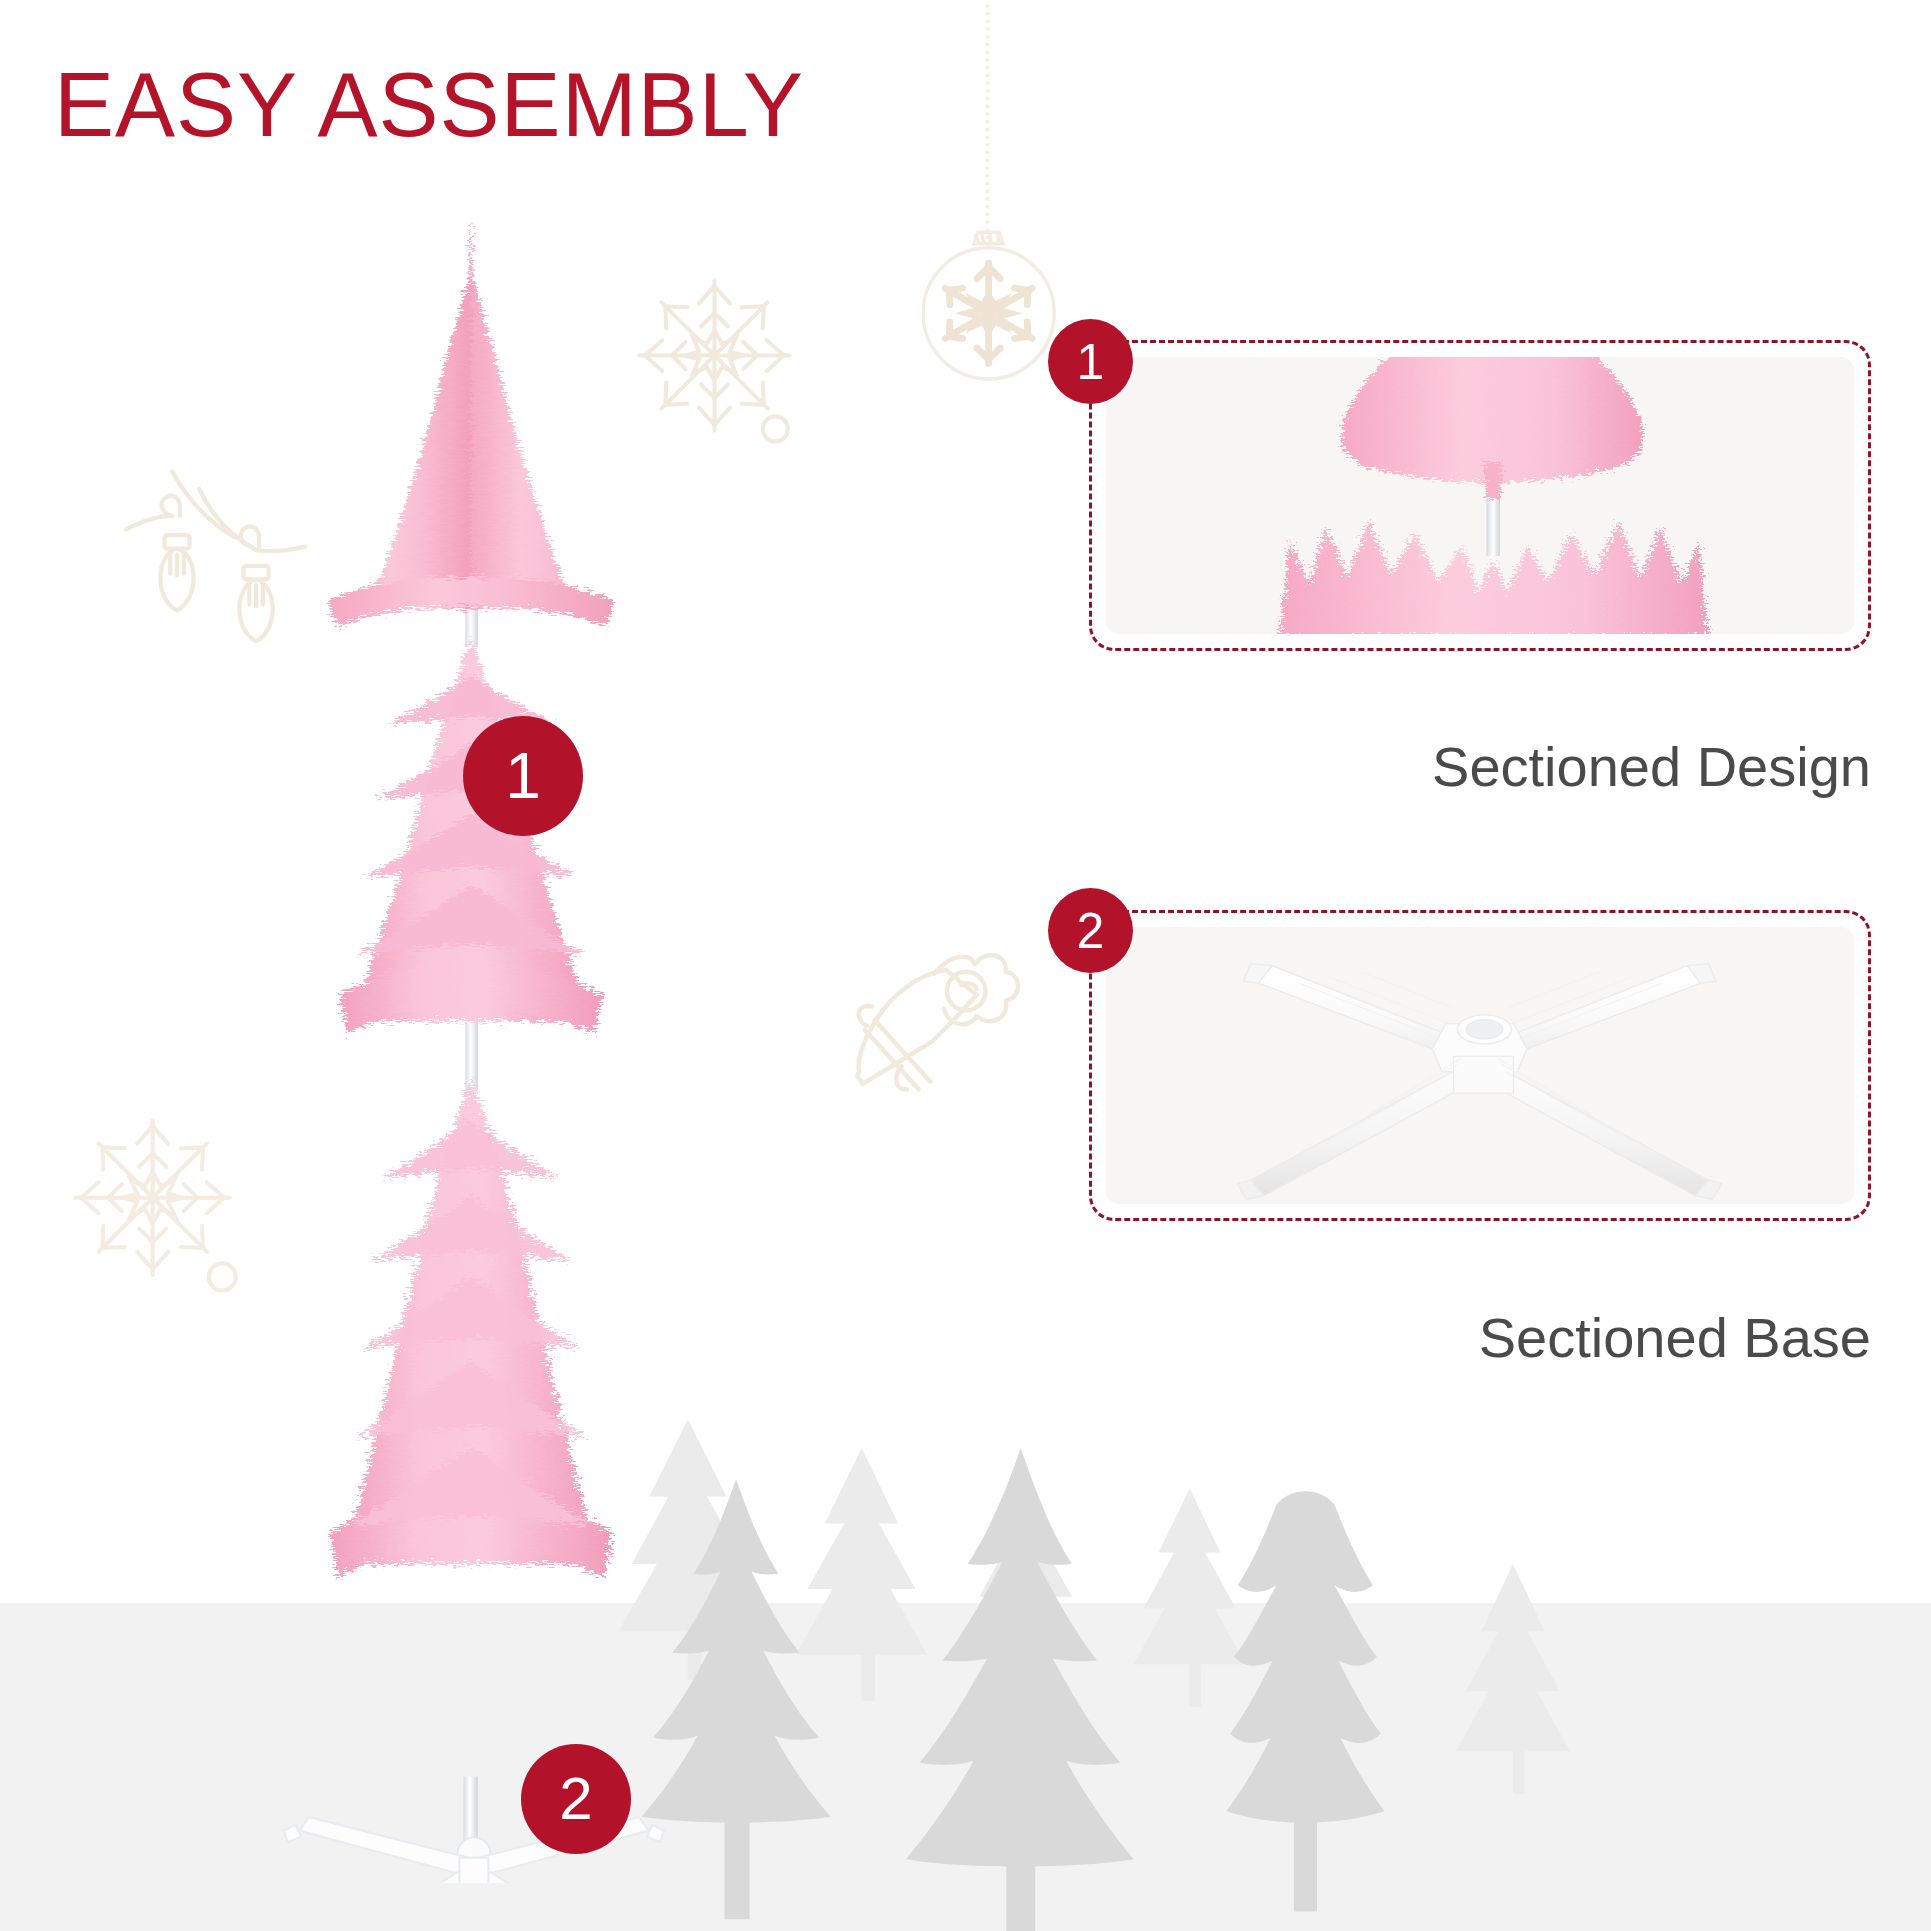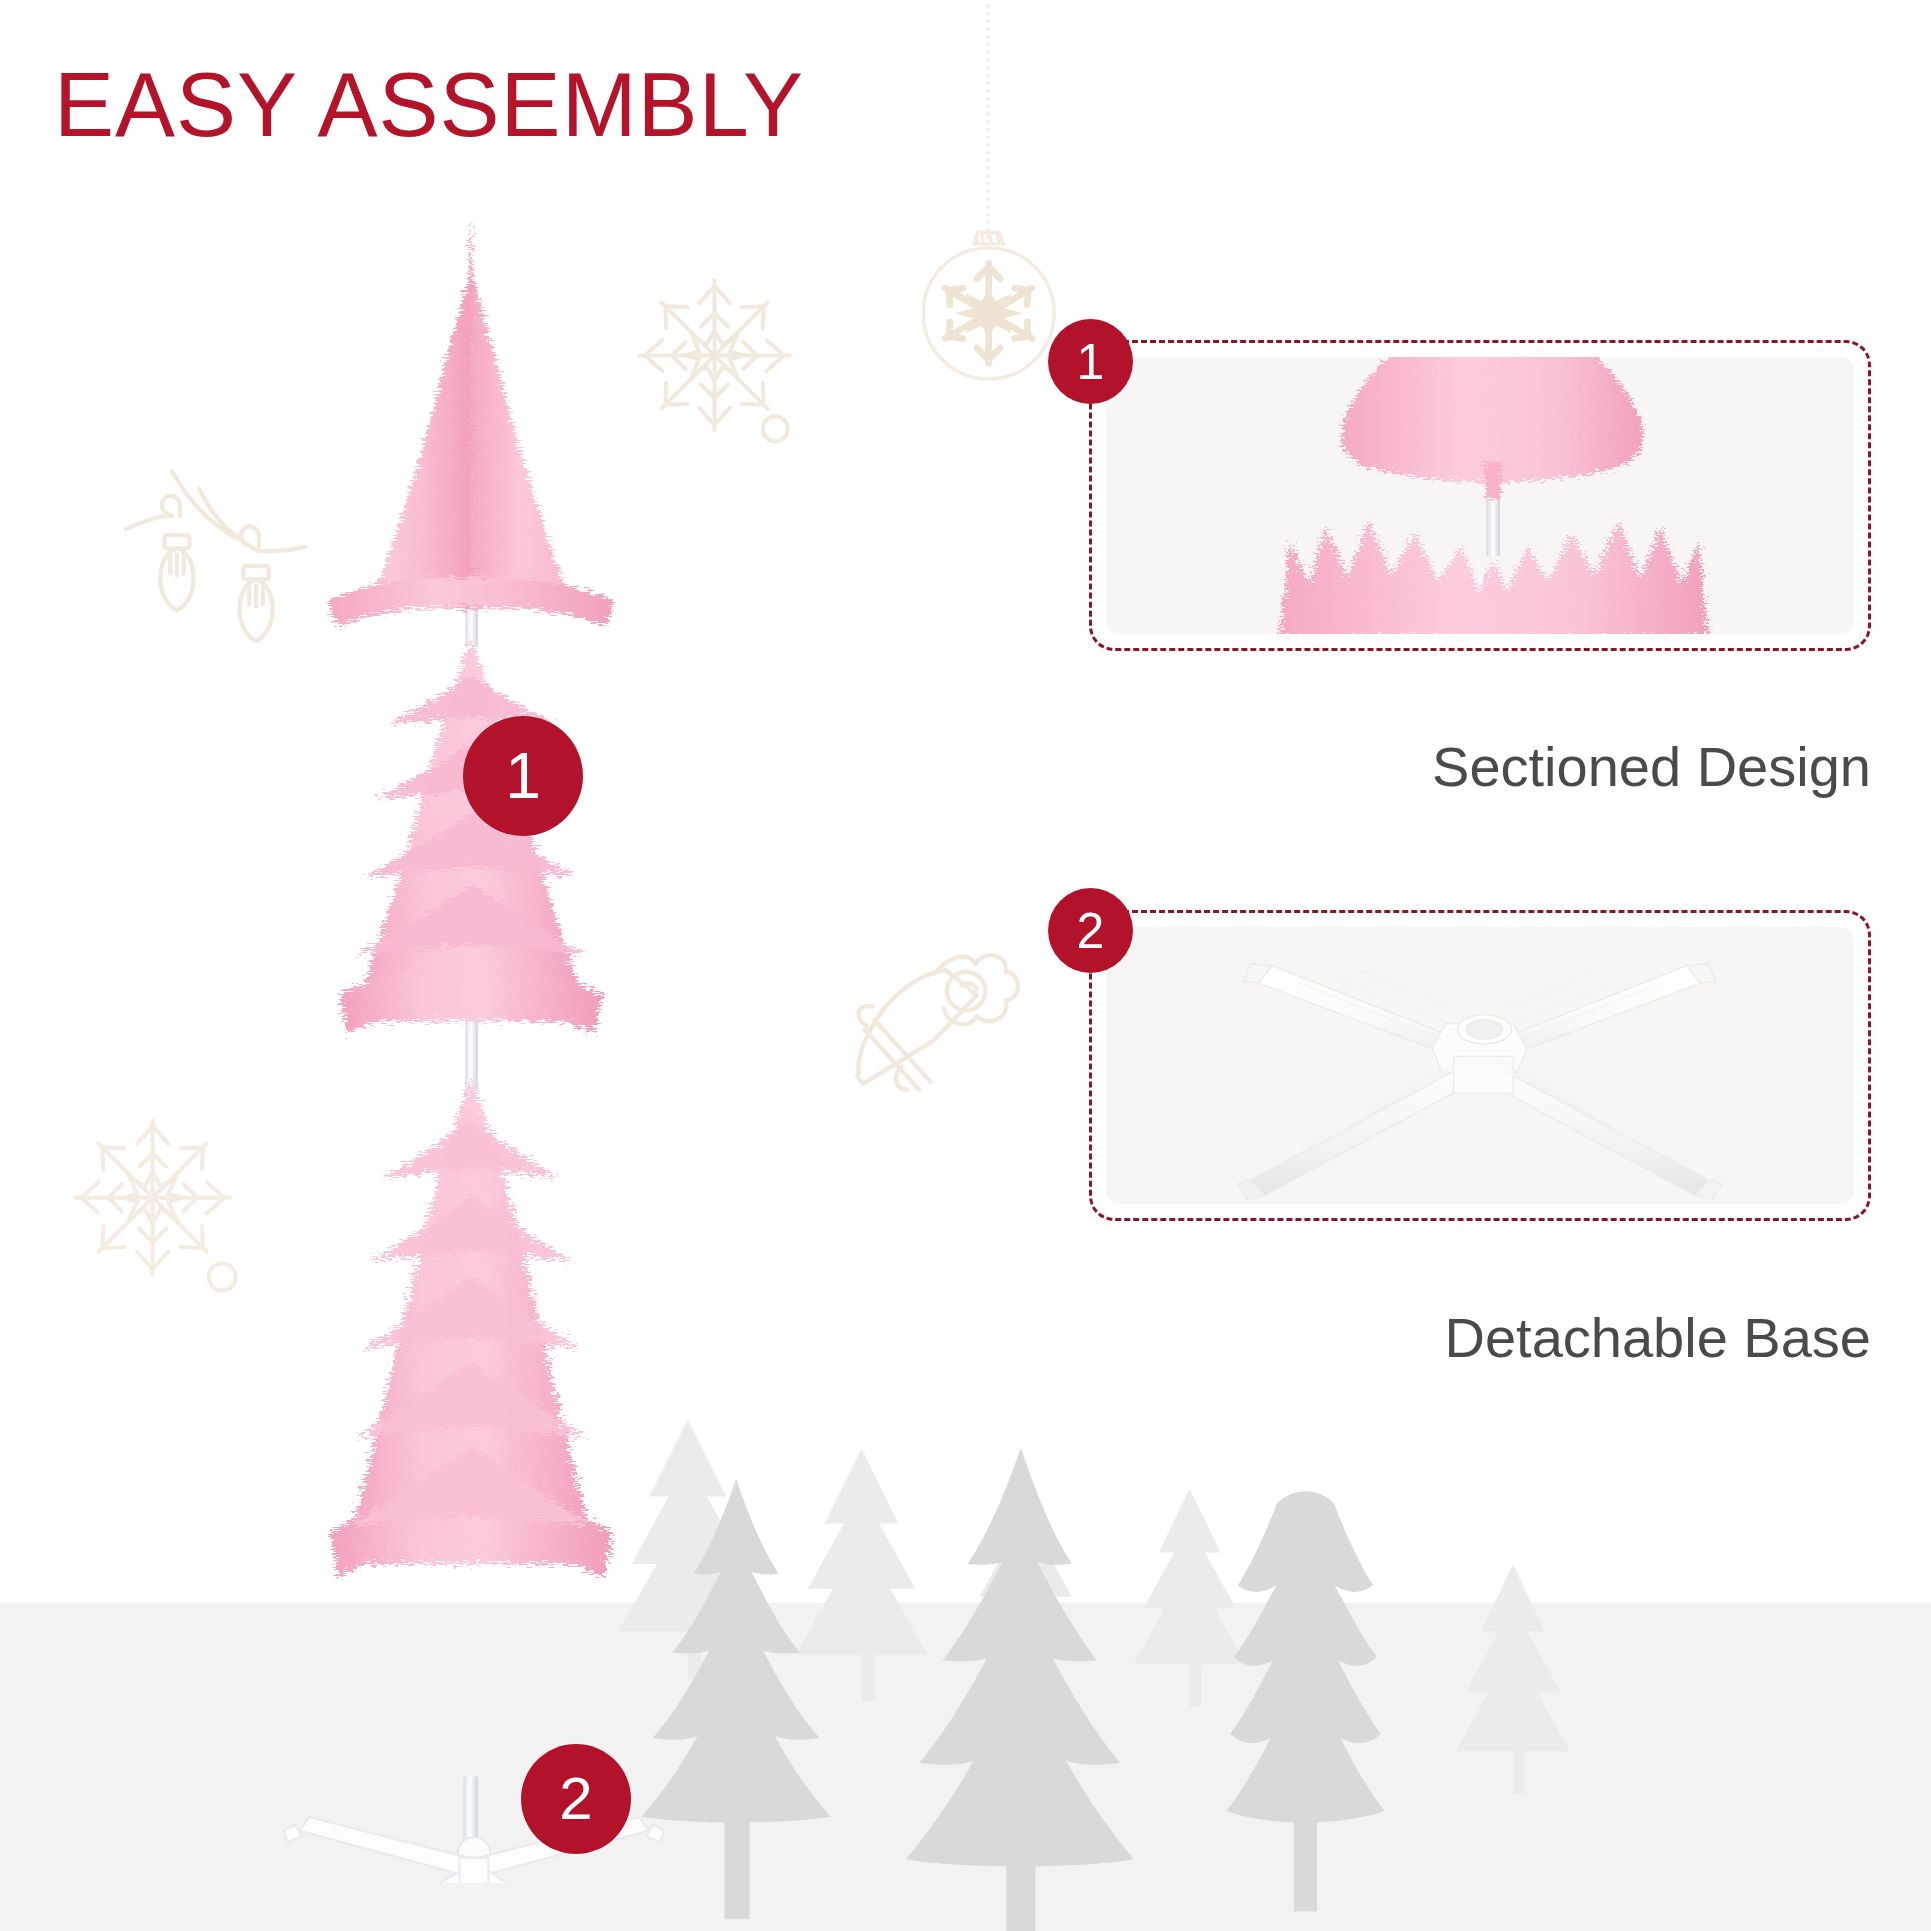--- a/index.html
+++ b/index.html
@@ -427,16 +427,16 @@
         <g fill="none" stroke="#f0f0f0" stroke-width="1">
           <path d="M200 58 L348 116 M232 52 L356 100 M264 46 L360 84"></path>
           <path d="M576 58 L428 116 M544 52 L420 100 M512 46 L416 84"></path>
           <path d="M200 238 L360 150 M236 216 L364 142 M272 194 L368 136"></path>
           <path d="M574 238 L414 150 M538 216 L410 142 M502 194 L406 136"></path>
         </g>
       </svg>
     </div>
   </div>
   <div class="badge badge-panel badge-p2">2</div>
-  <div class="caption cap2">Detachable Base</div>
+  <div class="caption cap2">Sectioned Base</div>
 
 </div>
 
 
 </body></html>

